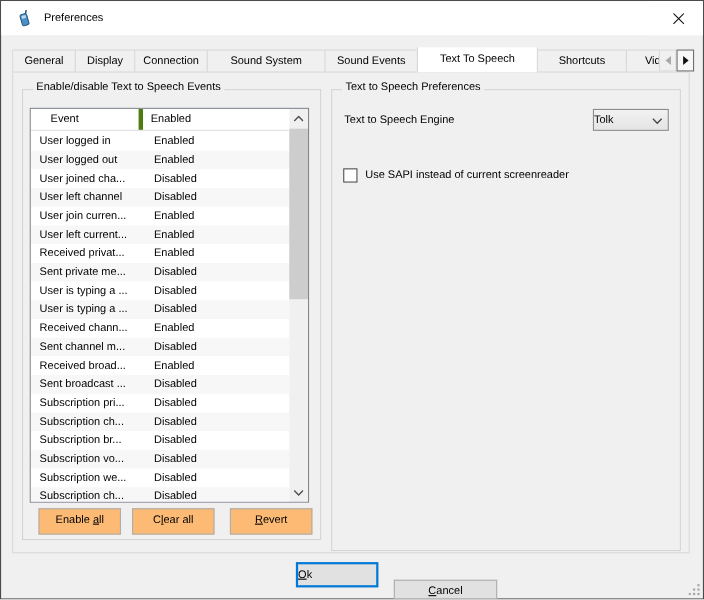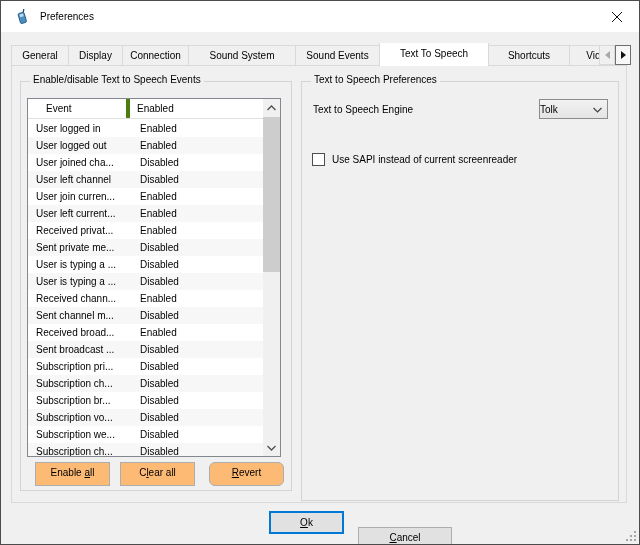--- a/index.html
+++ b/index.html
@@ -43,22 +43,22 @@
   .lrow.alt { background:#f7f7f7; }
   .lcell1 { width:105px; padding-left:8px; line-height:17px; white-space:nowrap; overflow:hidden; }
   .lcell2 { flex:1; padding-left:7px; line-height:17px; white-space:nowrap; overflow:hidden; }
   
   .vscroll { position:absolute; right:0; top:0; width:17px; height:357px; background:#f0f0f0; }
   .sbtn { position:absolute; left:0; width:17px; height:17px; display:flex; align-items:center; justify-content:center; }
   .sbtn.up { top:0; } .sbtn.down { bottom:0; }
   .sthumb { position:absolute; left:0; top:18px; width:17px; height:155px; background:#cdcdcd; }
   
   .gbtn { position:absolute; top:380px; height:24px; width:75px; background:#fdba74; border:1px solid #adadad; text-align:center; line-height:19px; }
-  .btn-enable { left:14px; } .btn-clear { left:99px; } .btn-revert { left:188px;border-radius:6px; }
-  .ok-btn { position:absolute; left:268px; top:510px; width:75px; height:23px; border:2px solid #0078d7; background:#e1e1e1; text-align:center; line-height:19px; }
+  .btn-enable { left:14px; } .btn-clear { left:99px; } .btn-revert { left:188px; }
+  .ok-btn { position:absolute; left:268px; top:510px; width:75px; height:23px; border:2px solid #0078d7; background:#e1e1e1; text-align:left; line-height:19px; }
   .cancel-btn { position:absolute; left:357px; top:526px; width:94px; height:21px; border:1px solid #adadad; background:#e1e1e1; text-align:center; line-height:19px; }
   
   .engine-label { position:absolute; left:11px; top:18px; line-height:20px; }
   .combo { position:absolute; left:237px; top:17px; width:69px; height:20px; border:1px solid #8c8c8c; background:linear-gradient(#f2f2f2,#e4e4e4); display:flex; align-items:center; padding-left:0; }
   .combo-chevron { position:absolute; right:5px; top:7px; }
   .check-row { position:absolute; left:10px; top:71px; display:flex; align-items:center; }
   .checkbox { width:13px; height:13px; border:1px solid #4d4d4d; background:#fff; flex:none; }
   .check-label { margin-left:7px; white-space:nowrap; }
   .resize-grip { position:absolute; right:2px; bottom:2px; }
   u { text-decoration: underline; }

